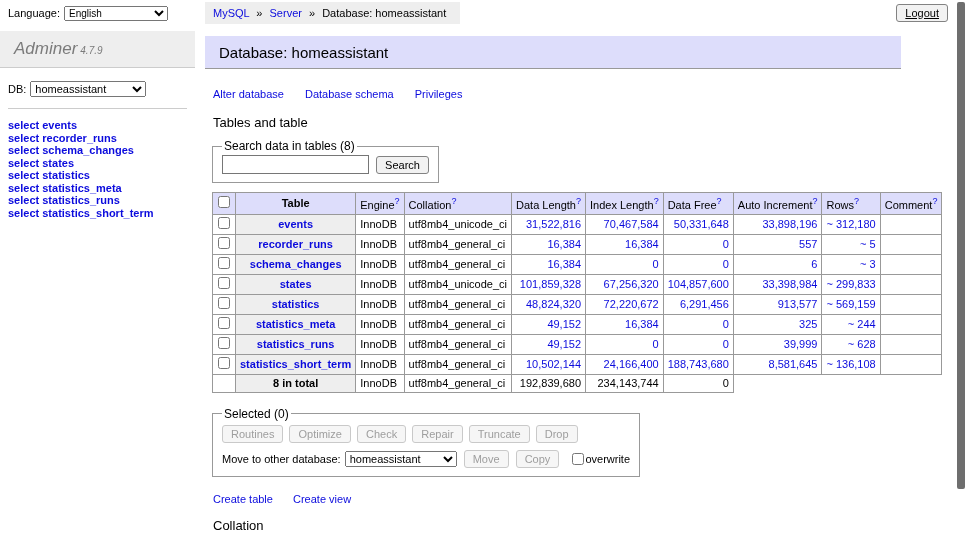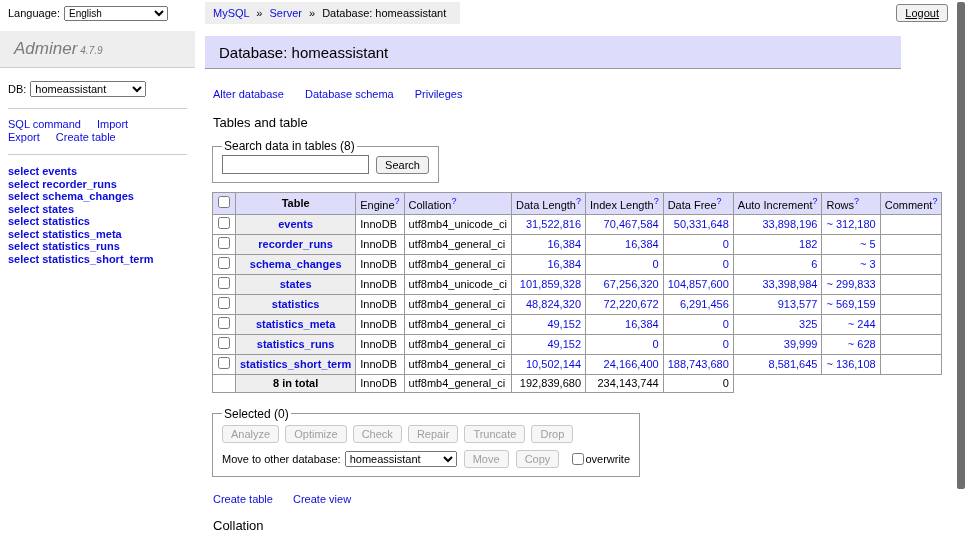--- a/index.html
+++ b/index.html
@@ -10,21 +10,21 @@
   a { color:#0b0bdd; text-decoration:none; cursor:pointer; }
 
   
   #sidebar { position:absolute; left:0; top:0; width:195px; }
   .lang-row { margin:6px 0 0 8px; white-space:nowrap; }
   .lang-row select { width:102px; font-size:10px; font-family:inherit; margin-left:4px; }
   h1.logo { margin:10px 0 0; background:#eeeeee; border-bottom:1px solid #ccc;
             padding:8px 0 8px 14px; font-size:17px; font-weight:normal;
             font-style:italic; color:#7b7b7b; }
   h1.logo .ver { font-size:10px; margin-left:3px; }
-  .db-row { margin:13px 8px 0; padding-bottom:11px; border-bottom:1px solid #ccc; white-space:nowrap; }
+  .db-row { margin:13px 8px 10px; padding-bottom:11px; border-bottom:1px solid #ccc; white-space:nowrap; }
   .db-row select { width:114px; font-size:11px; font-family:inherit; margin-left:4px; }
   .menu-links { margin:0 8px; padding:9px 0 10px; border-bottom:1px solid #ccc; line-height:13px; }
   .menu-links a { margin-right:16px; }
   .table-links { list-style:none; margin:10px 8px 0; padding:0; line-height:12.5px;font-weight:bold; }
 
   
   #main { position:absolute; left:205px; top:0; width:750px; }
   .breadcrumb { display:inline-block; background:#eeeeee; padding:5px 14px 5px 8px; margin-top:2px; white-space:nowrap; }
   .breadcrumb .sep { margin:0 4px; color:#000; }
   .breadcrumb .current { color:#000; }
@@ -89,24 +89,20 @@
   <div id="sidebar">
     <p class="lang-row">
       <span>Language:</span><select><option>English</option></select>
     </p>
     <h1 class="logo">
       <span>Adminer</span><span class="ver">4.7.9</span>
     </h1>
     <div class="db-row">
       <span>DB:</span><select><option>homeassistant</option></select>
     </div>
-    <p class="menu-links">
-      <a>SQL command</a><a>Import</a><br>
-      <a>Export</a><a>Create table</a>
-    </p>
     <ul class="table-links">
       <li><a>select events</a></li>
       <li><a>select recorder_runs</a></li>
       <li><a>select schema_changes</a></li>
       <li><a>select states</a></li>
       <li><a>select statistics</a></li>
       <li><a>select statistics_meta</a></li>
       <li><a>select statistics_runs</a></li>
       <li><a>select statistics_short_term</a></li>
     </ul>
@@ -178,21 +174,21 @@
           <td></td>
         </tr>
         <tr>
           <td class="cb"><input type="checkbox" style=""></td>
           <th><a>recorder_runs</a></th>
           <td>InnoDB</td>
           <td>utf8mb4_general_ci</td>
           <td class="num"><a>16,384</a></td>
           <td class="num"><a>16,384</a></td>
           <td class="num"><a>0</a></td>
-          <td class="num"><a>182</a></td>
+          <td class="num"><a>557</a></td>
           <td class="num"><a>~ 5</a></td>
           <td></td>
         </tr>
         <tr>
           <td class="cb"><input type="checkbox" style=""></td>
           <th><a>schema_changes</a></th>
           <td>InnoDB</td>
           <td>utf8mb4_general_ci</td>
           <td class="num"><a>16,384</a></td>
           <td class="num"><a>0</a></td>
@@ -269,21 +265,21 @@
           <td class="num">192,839,680</td>
           <td class="num">234,143,744</td>
           <td class="num">0</td>
         </tr>
       </tbody>
     </table>
 
     <fieldset class="selected-fs">
       <legend>Selected (0)</legend>
       <div class="btn-row">
-        <button class="dis" disabled="">Analyze</button>
+        <button class="dis" disabled="">Routines</button>
         <button class="dis" disabled="">Optimize</button>
         <button class="dis" disabled="">Check</button>
         <button class="dis" disabled="">Repair</button>
         <button class="dis" disabled="">Truncate</button>
         <button class="dis" disabled="">Drop</button>
       </div>
       <div class="move-row">
         <span>Move to other database:</span><select><option>homeassistant</option></select>
         <button class="dis" disabled="">Move</button>
         <button class="dis" disabled="">Copy</button>

